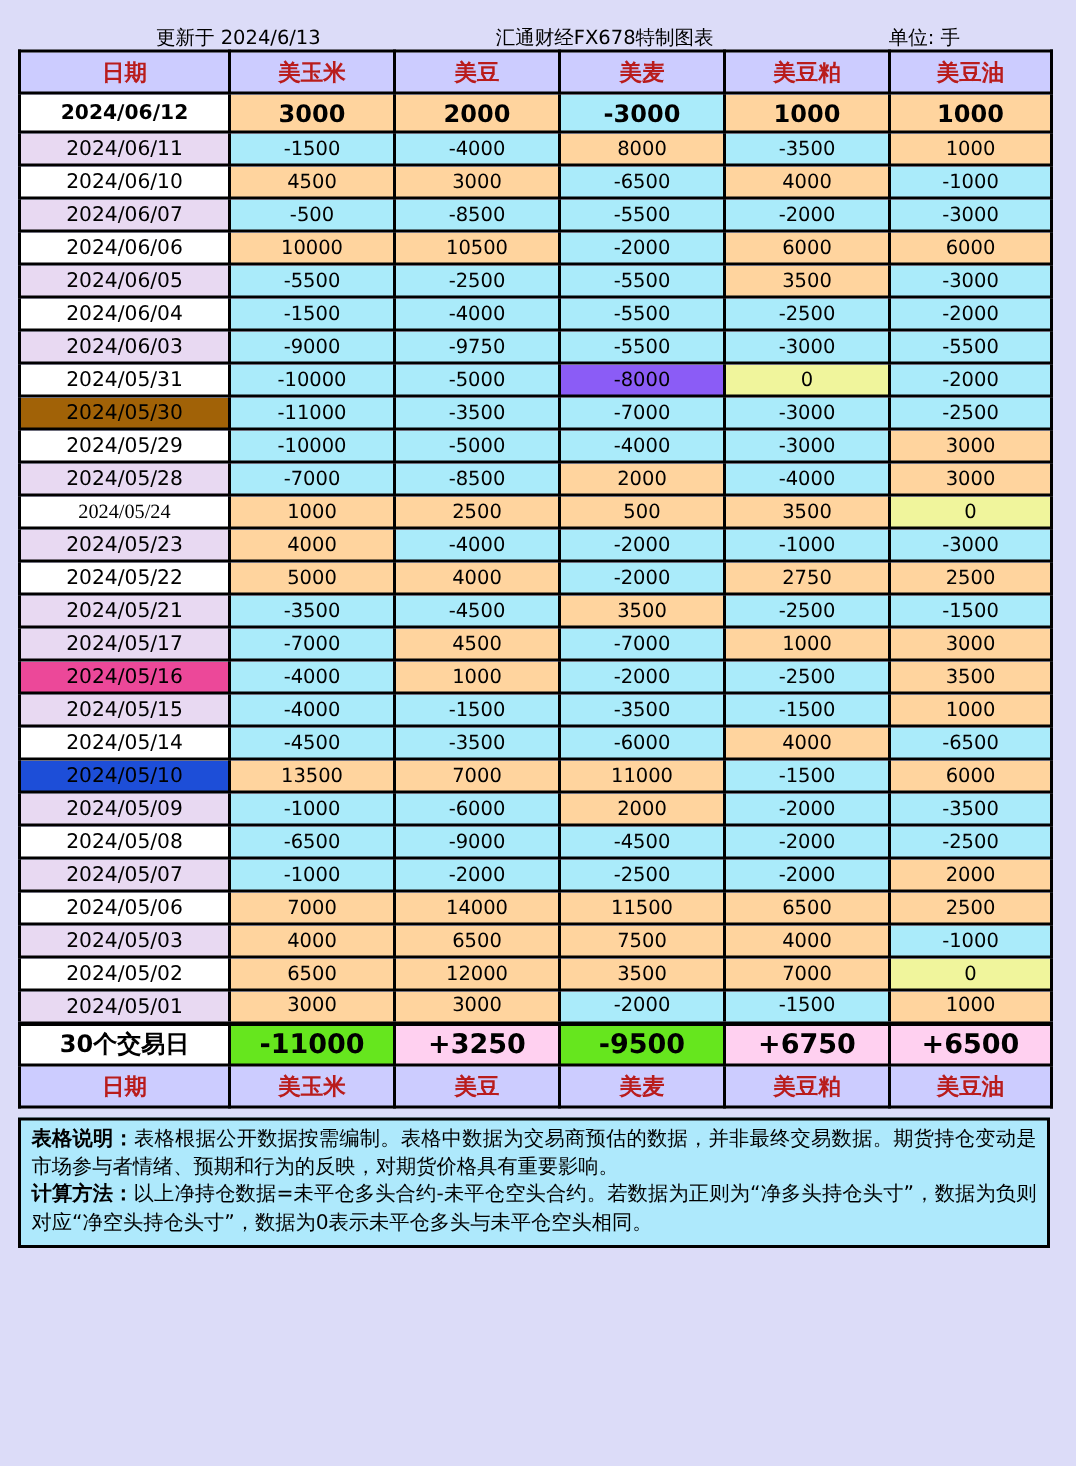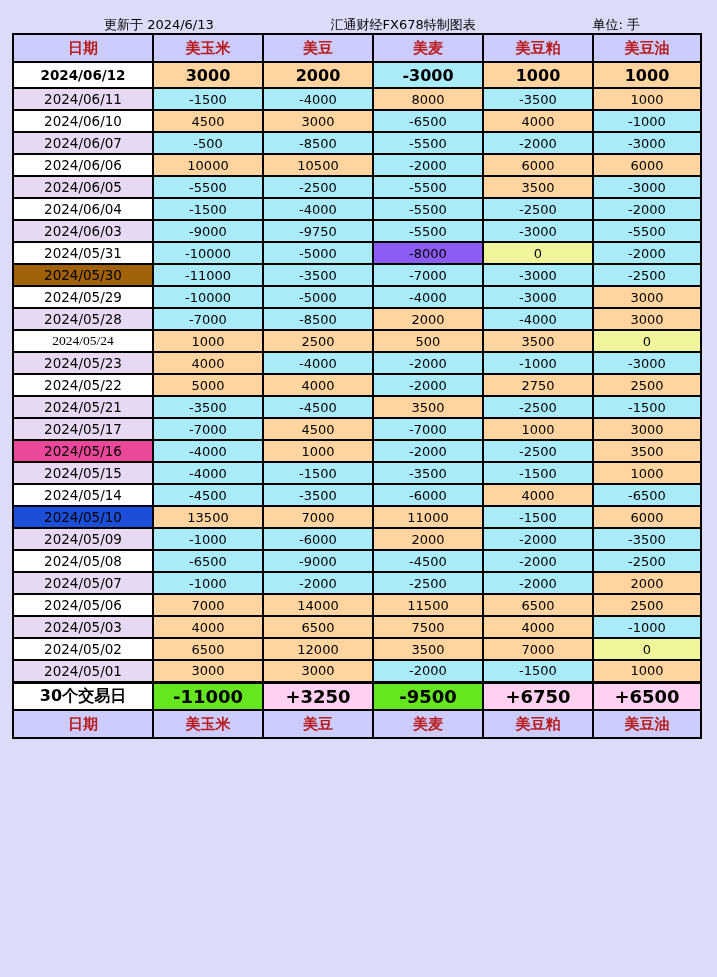--- a/index.html
+++ b/index.html
@@ -344,14 +344,18 @@
           <td style="background: rgb(204, 204, 255);">日期</td>
           <td style="background: rgb(204, 204, 255);">美玉米</td>
           <td style="background: rgb(204, 204, 255);">美豆</td>
           <td style="background: rgb(204, 204, 255);">美麦</td>
           <td style="background: rgb(204, 204, 255);">美豆粕</td>
           <td style="background: rgb(204, 204, 255);">美豆油</td>
         </tr>
       </tbody>
   </table>
 
+  <div class="notes">
+    <div><b>表格说明：</b><span>表格根据公开数据按需编制。表格中数据为交易商预估的数据，并非最终交易数据。期货持仓变动是市场参与者情绪、预期和行为的反映，对期货价格具有重要影响。</span></div>
+    <div><b>计算方法：</b><span>以上净持仓数据=未平仓多头合约-未平仓空头合约。若数据为正则为“净多头持仓头寸”，数据为负则对应“净空头持仓头寸”，数据为0表示未平仓多头与未平仓空头相同。</span></div>
+  </div>
 
 </div>
 
 </body></html>

